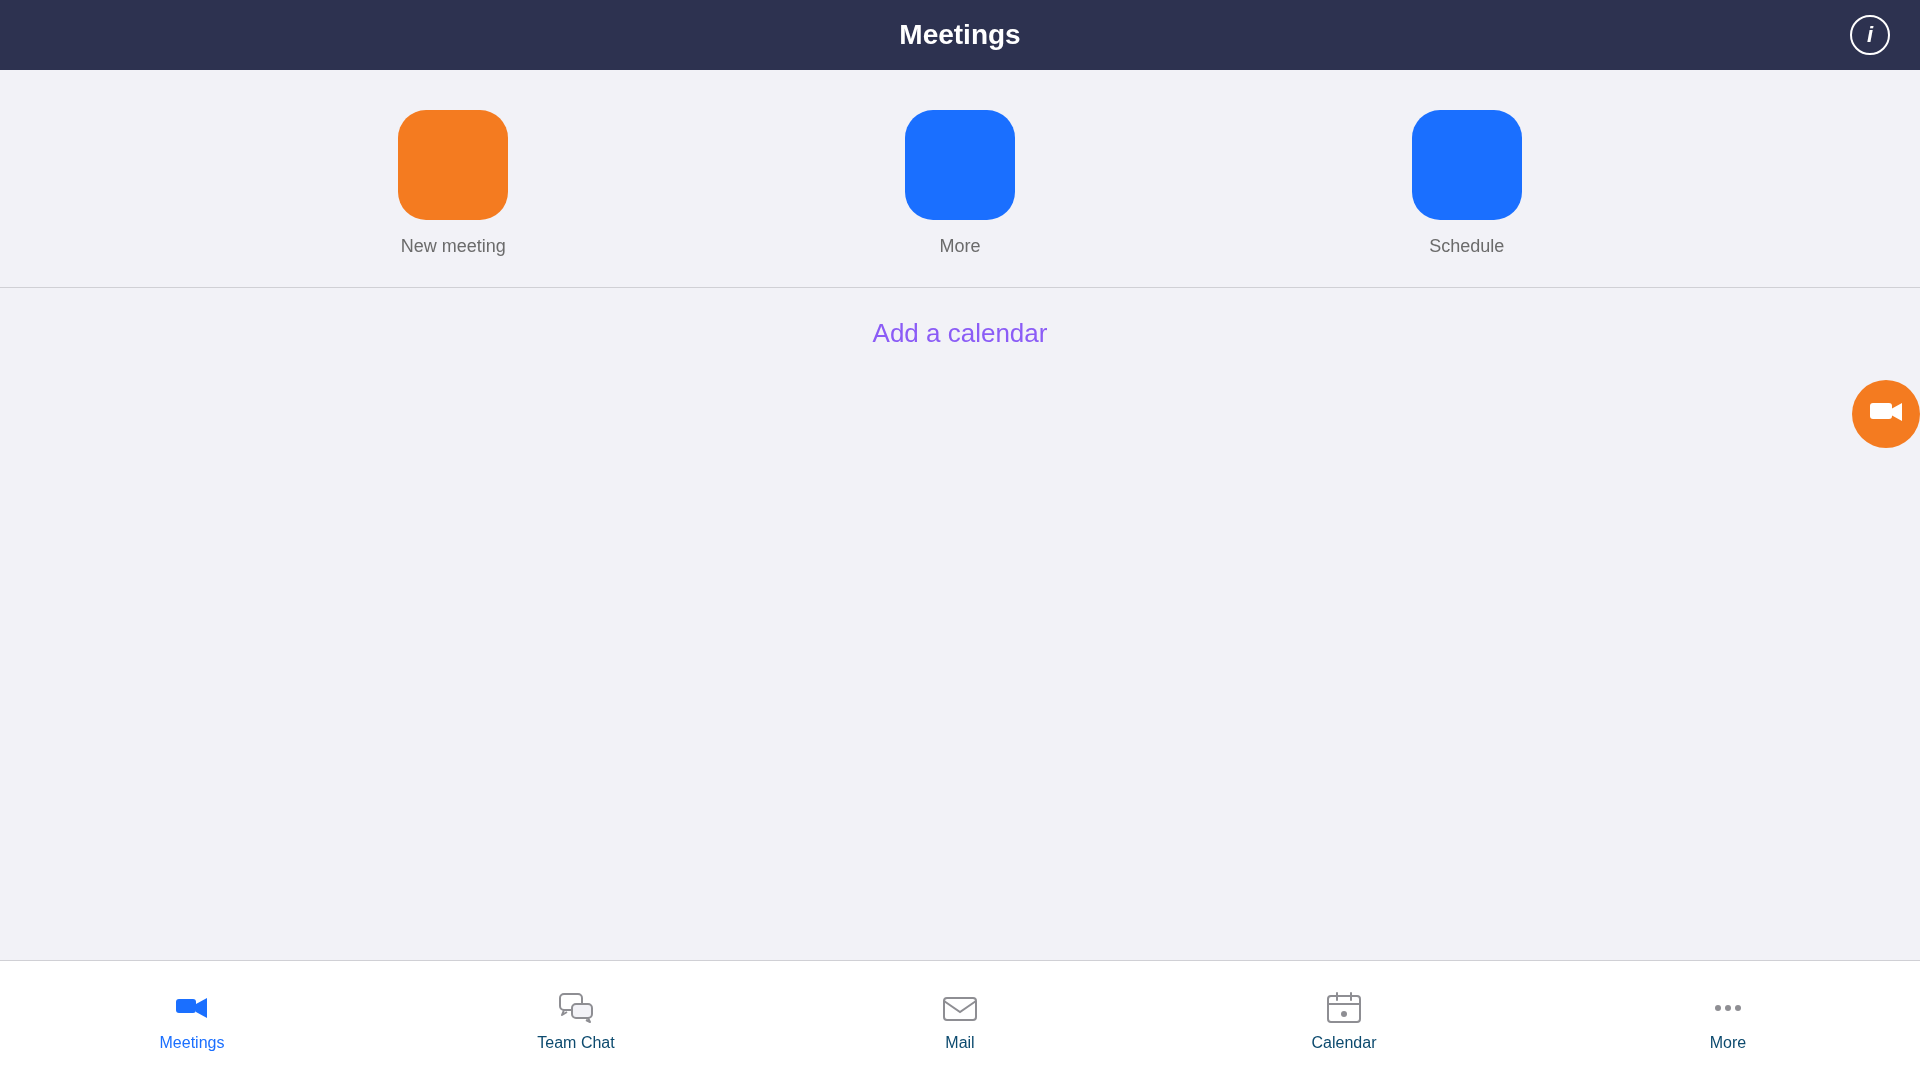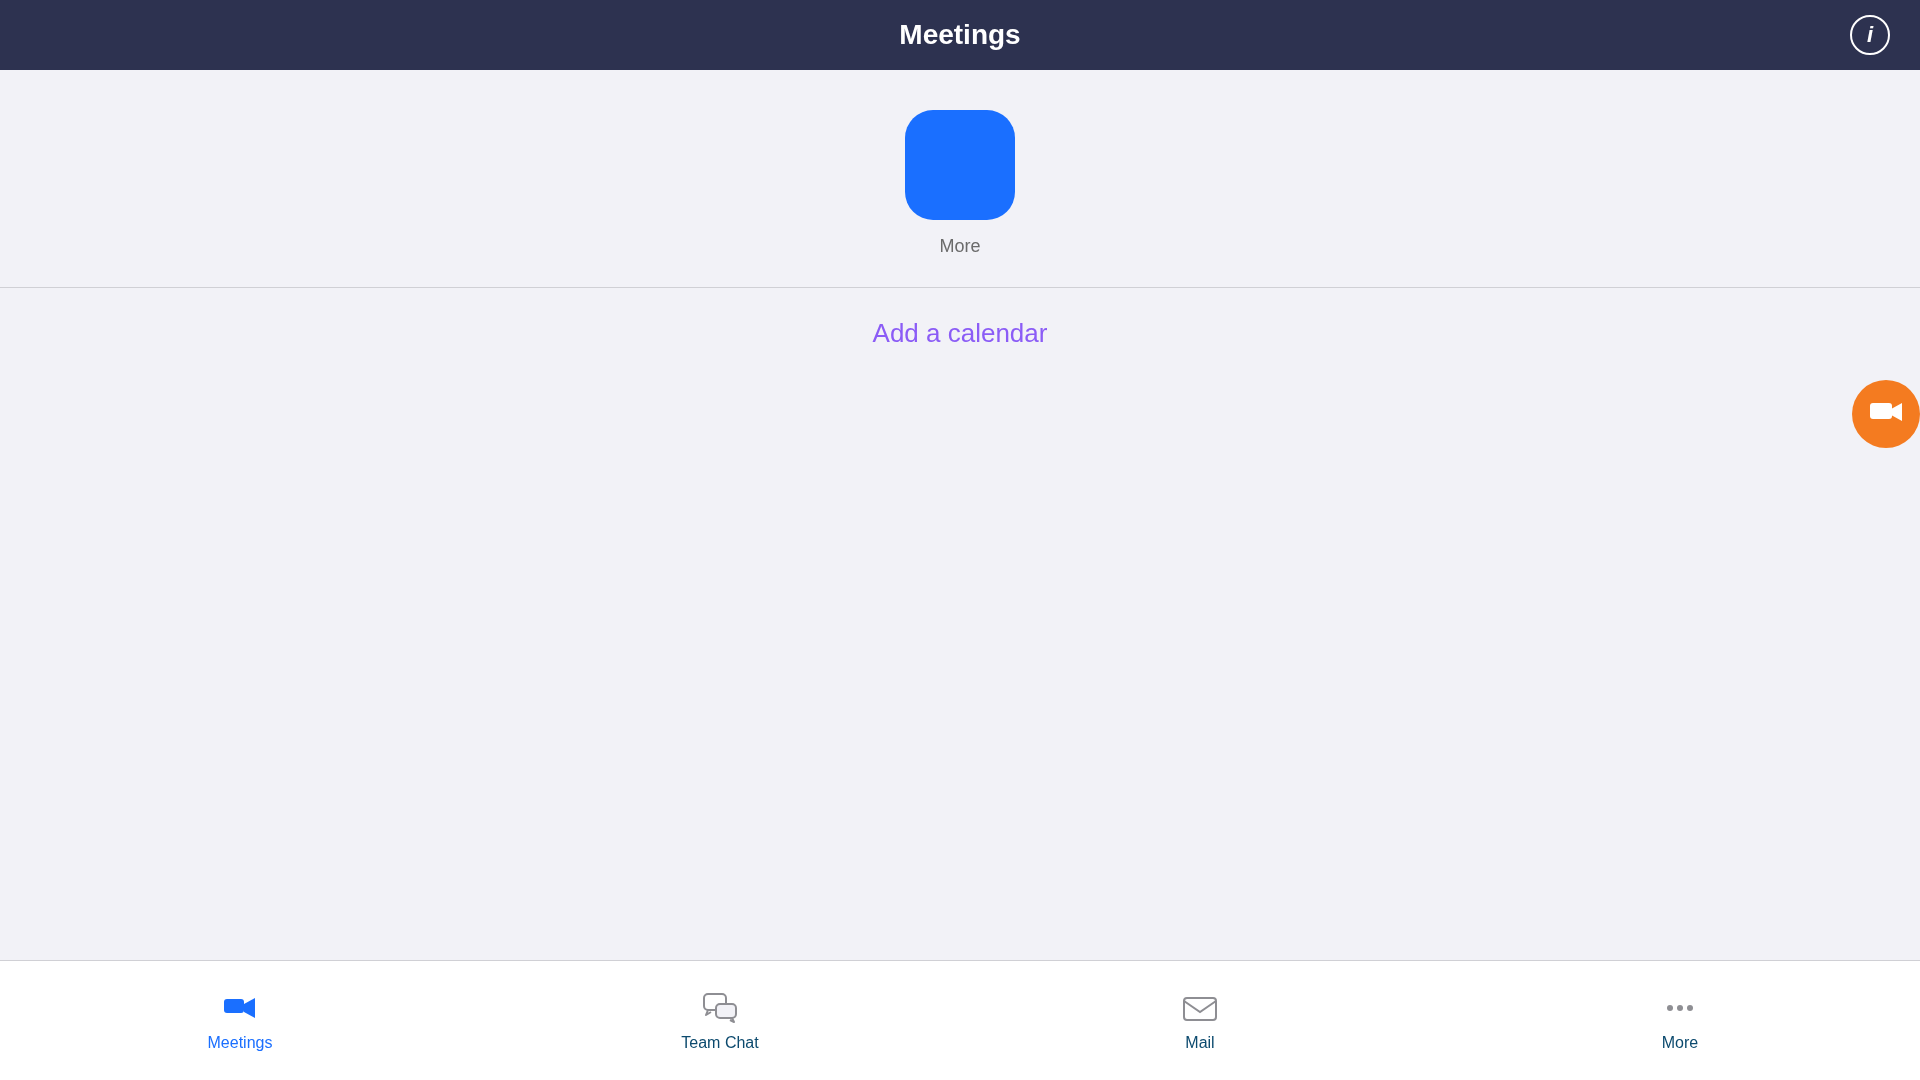--- a/index.html
+++ b/index.html
@@ -185,35 +185,67 @@
   <span class="header-title">Meetings</span>
   <button class="info-btn">
     <span>i</span>
   </button>
 </div>
 
 <div class="main-content">
 
   <div class="action-row">
 
+    <div class="action-item">
+      <button class="action-icon-btn orange">
+        <span>
+          <svg viewBox="0 0 55 55" fill="none" xmlns="http://www.w3.org/2000/svg">
+            <rect x="4" y="14" width="32" height="24" rx="4" fill="white"></rect>
+            <path d="M36 22l15-8v27l-15-8V22z" fill="white"></path>
+          </svg>
+        </span>
+      </button>
+      <span class="action-label">New meeting</span>
+    </div>
 
     <div class="action-item">
       <button class="action-icon-btn blue">
         <span>
           <svg viewBox="0 0 55 55" fill="none" xmlns="http://www.w3.org/2000/svg">
 
             <circle cx="27.5" cy="27.5" r="22" stroke="white" stroke-width="3" fill="none"></circle>
             <line x1="27.5" y1="14" x2="27.5" y2="41" stroke="white" stroke-width="4" stroke-linecap="round"></line>
             <line x1="14" y1="27.5" x2="41" y2="27.5" stroke="white" stroke-width="4" stroke-linecap="round"></line>
           </svg>
         </span>
       </button>
       <span class="action-label">More</span>
     </div>
 
+    <div class="action-item">
+      <button class="action-icon-btn blue">
+        <span>
+          <svg viewBox="0 0 55 55" fill="none" xmlns="http://www.w3.org/2000/svg">
+
+            <rect x="7" y="10" width="41" height="38" rx="5" fill="white" fill-opacity="0.2" stroke="white" stroke-width="2.5"></rect>
+
+            <rect x="7" y="10" width="41" height="13" rx="5" fill="white" fill-opacity="0.3"></rect>
+            <rect x="7" y="18" width="41" height="5" fill="white" fill-opacity="0.3"></rect>
+
+            <line x1="7" y1="25" x2="48" y2="25" stroke="white" stroke-width="2"></line>
+
+            <text x="27.5" y="41" text-anchor="middle" fill="white" font-size="14" font-weight="bold">19</text>
+
+            <line x1="18" y1="7" x2="18" y2="16" stroke="white" stroke-width="3" stroke-linecap="round"></line>
+            <line x1="37" y1="7" x2="37" y2="16" stroke="white" stroke-width="3" stroke-linecap="round"></line>
+          </svg>
+        </span>
+      </button>
+      <span class="action-label">Schedule</span>
+    </div>
 
   </div>
 
   <div class="divider"></div>
 
   <div class="add-calendar-link">Add a calendar</div>
 
 </div>
 
 <div class="floating-btn">
@@ -254,20 +286,32 @@
   <div class="nav-item">
     <span class="nav-icon">
       <svg width="36" height="36" viewBox="0 0 36 36" fill="none" xmlns="http://www.w3.org/2000/svg">
         <rect x="2" y="8" width="32" height="22" rx="3" stroke="#8e8e93" stroke-width="2" fill="none"></rect>
         <path d="M2 11l16 11L34 11" stroke="#8e8e93" stroke-width="2" fill="none"></path>
       </svg>
     </span>
     <span class="nav-label">Mail</span>
   </div>
 
+  <div class="nav-item">
+    <span class="nav-icon">
+      <svg width="36" height="36" viewBox="0 0 36 36" fill="none" xmlns="http://www.w3.org/2000/svg">
+        <rect x="2" y="6" width="32" height="26" rx="3" stroke="#8e8e93" stroke-width="2" fill="none"></rect>
+        <line x1="2" y1="14" x2="34" y2="14" stroke="#8e8e93" stroke-width="2"></line>
+        <line x1="11" y1="3" x2="11" y2="10" stroke="#8e8e93" stroke-width="2" stroke-linecap="round"></line>
+        <line x1="25" y1="3" x2="25" y2="10" stroke="#8e8e93" stroke-width="2" stroke-linecap="round"></line>
+        <circle cx="18" cy="24" r="3" fill="#8e8e93"></circle>
+      </svg>
+    </span>
+    <span class="nav-label">Calendar</span>
+  </div>
 
   <div class="nav-item">
     <span class="nav-icon">
       <svg width="36" height="36" viewBox="0 0 36 36" fill="none" xmlns="http://www.w3.org/2000/svg">
         <circle cx="8" cy="18" r="3" fill="#8e8e93"></circle>
         <circle cx="18" cy="18" r="3" fill="#8e8e93"></circle>
         <circle cx="28" cy="18" r="3" fill="#8e8e93"></circle>
       </svg>
     </span>
     <span class="nav-label">More</span>

